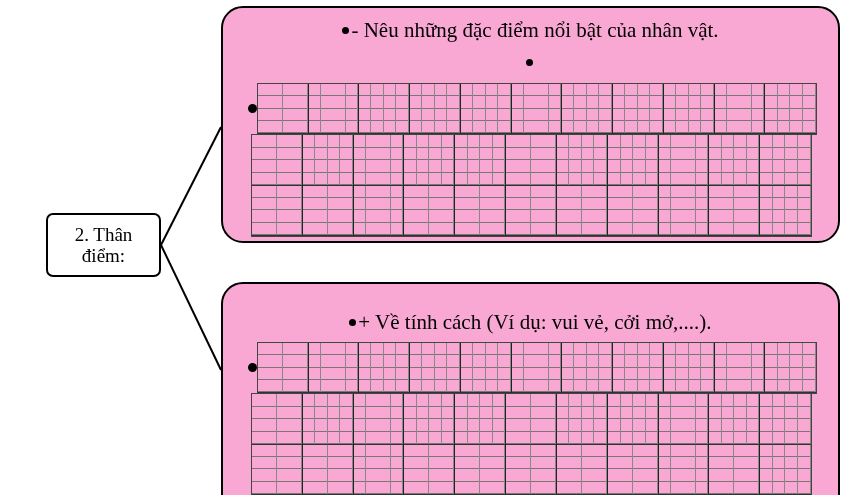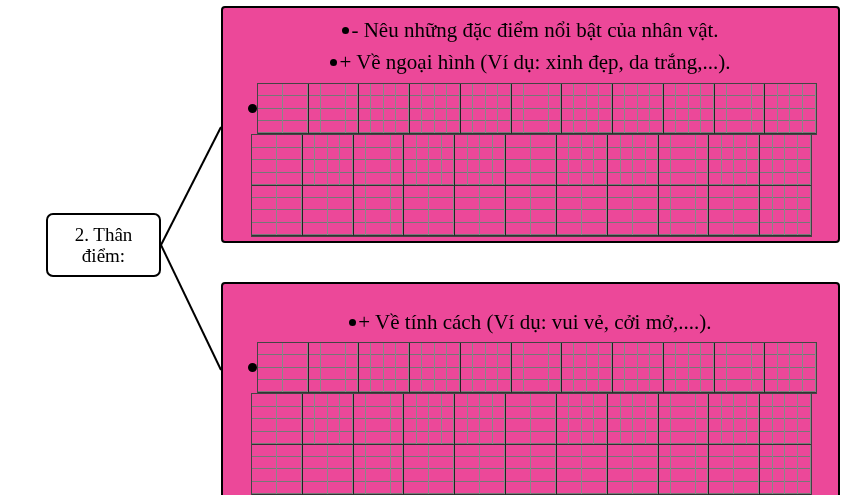--- a/index.html
+++ b/index.html
@@ -2,21 +2,21 @@
 <html><head>
 <meta charset="utf-8">
 <style>
   html, body { margin:0; padding:0; background:#ffffff; }
   body { width:858px; height:495px; position:relative; overflow:hidden;
          font-family:"Liberation Serif", "DejaVu Serif", serif; color:#000; }
   .abs { position:absolute; }
   .label-box { left:46px; top:213px; width:115px; height:64px; border:2px solid #000;
                border-radius:7px; box-sizing:border-box; display:flex; flex-direction:column;
                align-items:center; justify-content:center; font-size:19px; line-height:21px; background:#fff; }
-  .panel { left:221px; width:619px; border:2px solid #000; border-radius:4px; box-sizing:border-box; background:#ec4899; }
+  .panel { left:221px; width:619px; border:2px solid #000; border-radius:22px; box-sizing:border-box; background:#f9a8d4; }
   .panel.top { top:6px; height:237px; }
   .panel.bottom { top:251px; height:267px;margin-top:31px; }
   .line-text { position:absolute; left:0; width:100%; text-align:center; font-size:21px; white-space:nowrap; }
   .bullet { display:inline-block; width:7px; height:7px; border-radius:50%; background:#000;
             vertical-align:middle; margin-right:2px; position:relative; top:-2px; }
   .dot { position:absolute; width:9px; height:9px; border-radius:50%; background:#000; }
   .grid { position:absolute; display:grid; border:1px solid #444; box-sizing:border-box; }
   .cell { border-right:1.5px solid #222; border-bottom:1.5px solid #333; box-sizing:border-box;
           background-image:
             repeating-linear-gradient(to right, transparent 0, transparent calc(25% - 1px), #888 calc(25% - 1px), #888 25%),
@@ -36,21 +36,21 @@
 <div class="abs label-box">
   <span>2. Thân</span>
   <span>điểm:</span>
 </div>
 
 <div class="abs panel top">
   <div class="line-text" style="top:10px;">
     <span class="bullet"></span><span>- Nêu những đặc điểm nổi bật của nhân vật.</span>
   </div>
   <div class="line-text" style="top:42px;">
-    <span class="bullet"></span><span>+ Về ngoại hình (Ví dụ: xinh đẹp, da trắng,...).</span>
+    <span class="bullet"></span>
   </div>
   <div class="dot" style="left:25px; top:96px;"></div>
   <div class="grid" style="left:34px; top:75px; width:560px; height:52px; grid-template-columns:repeat(11,1fr); grid-template-rows:1fr;">
     <div class="cell"></div>
       <div class="cell"></div>
       <div class="cell"></div>
       <div class="cell"></div>
       <div class="cell"></div>
       <div class="cell"></div>
       <div class="cell"></div>

